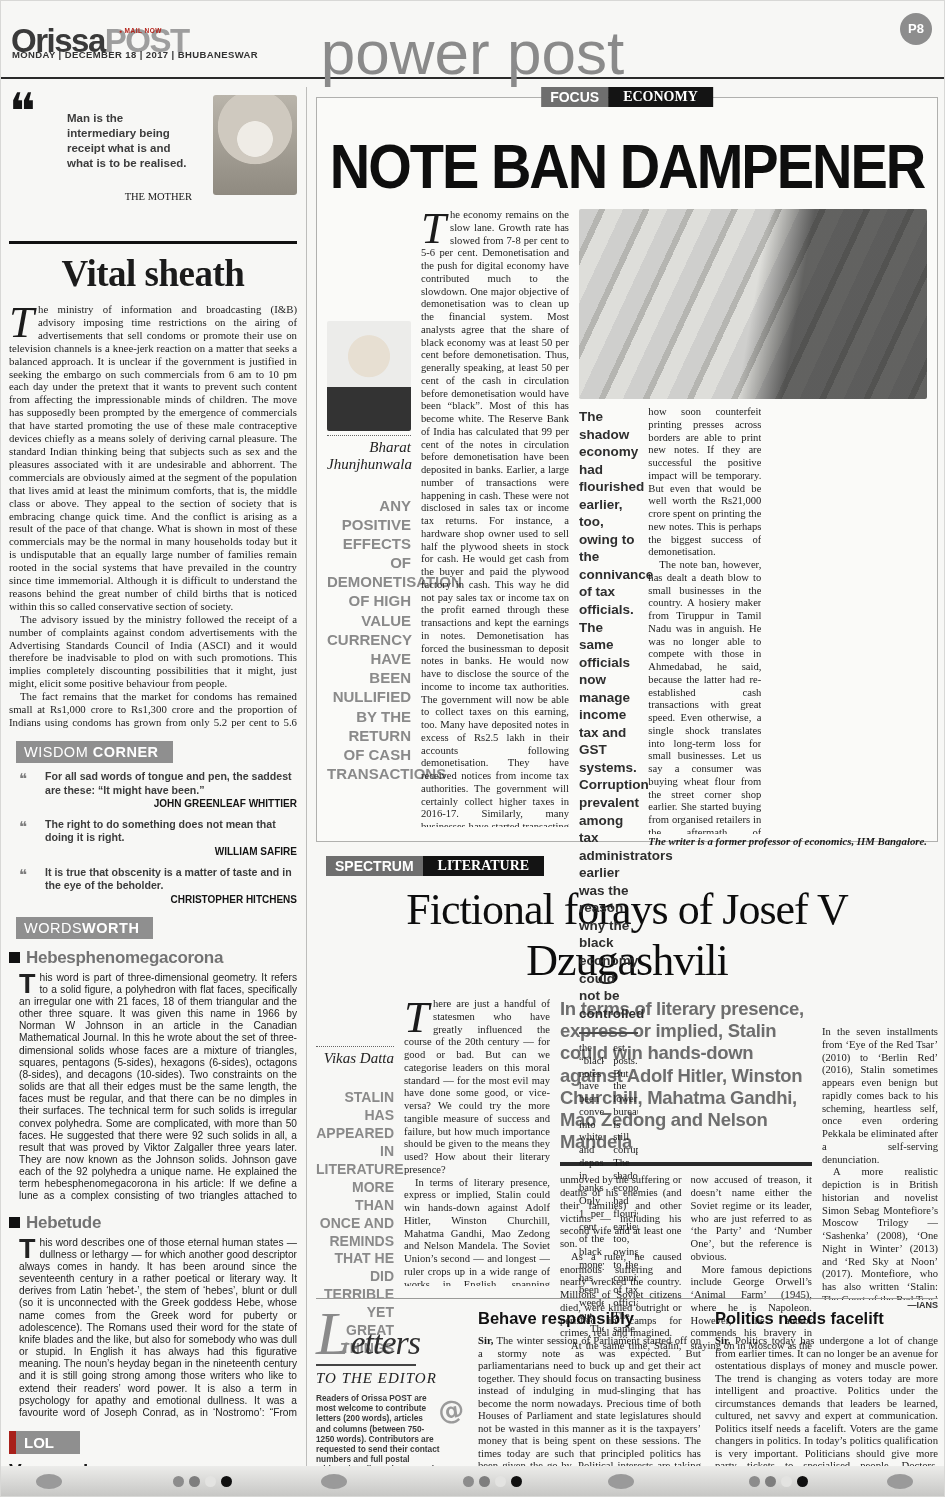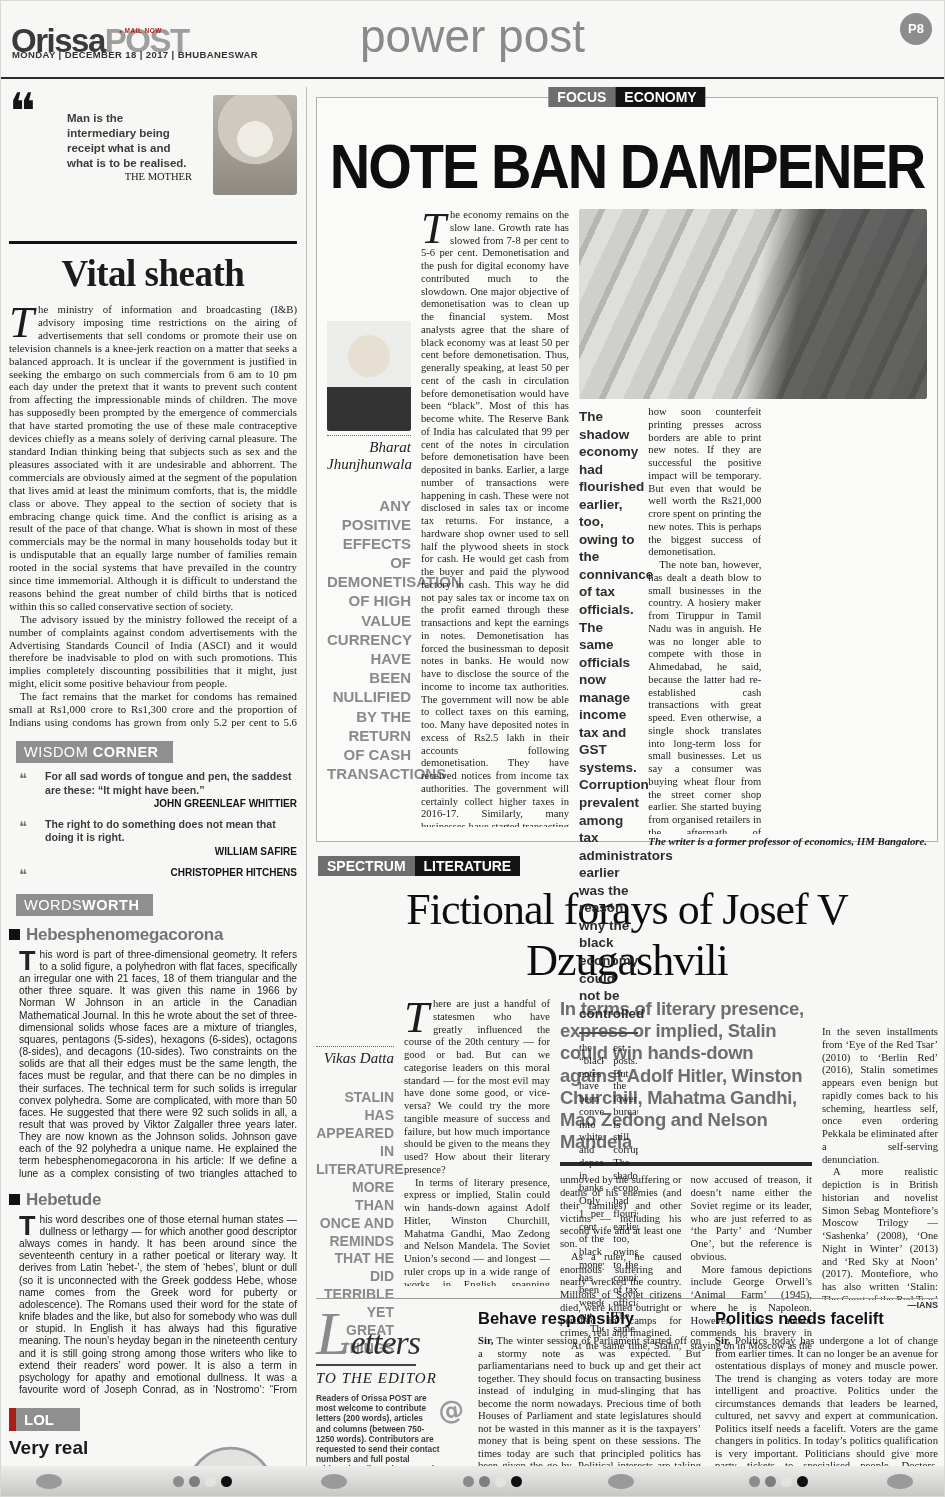--- a/index.html
+++ b/index.html
@@ -6,33 +6,33 @@
   .page{width:945px;height:1497px;position:relative;background:#f7f7f5;overflow:hidden;
         font-family:"Liberation Serif",serif;color:#1b1b1b;box-sizing:border-box;border:1px solid #d8d8d6;}
   
   .masthead{height:76px;position:relative;border-bottom:2px solid #2a2a2a;}
   .logo{position:absolute;left:10px;top:24px;font-family:"Liberation Sans",sans-serif;
         font-weight:bold;font-size:33px;letter-spacing:-1.5px;line-height:32px;}
   .logo .lp1{color:#3a3a3a}.logo .lp2{color:#9e9e9e}
   .logo-tag{position:absolute;left:108px;top:2px;font:bold 6.5px "Liberation Sans",sans-serif;color:#b5241b;letter-spacing:.5px;}
   .logo-tag::before{content:"●";margin-right:2px;font-size:5px;}
   .dateline{position:absolute;left:11px;top:48px;font:bold 9.5px "Liberation Sans",sans-serif;color:#333;letter-spacing:.4px;}
-  .pagetitle{position:absolute;left:50%;top:8px;transform:translateX(-50%);
-             font-family:"Liberation Sans",sans-serif;font-weight:normal;font-size:46px;color:#8a8a8a;letter-spacing:0px;}
+  .pagetitle{position:absolute;left:50%;top:16px;transform:translateX(-50%);
+             font-family:"Liberation Sans",sans-serif;font-weight:normal;font-size:62px;color:#8a8a8a;letter-spacing:0px;}
   .pbadge{position:absolute;right:12px;top:12px;width:32px;height:32px;border-radius:50%;background:#8d8d8d;
           color:#fff;font:bold 13px/32px "Liberation Sans",sans-serif;text-align:center;}
   
   .bodywrap{display:flex;padding:8px 6px 0 8px;}
   .leftcol{width:288px;flex:none;padding-right:9px;border-right:1px solid #bdbdbb;}
   .maincol{flex:1;min-width:0;padding-left:9px;display:flex;flex-direction:column;}
   
   .qbox{display:flex;height:152px;}
   .qmark{font-family:"DejaVu Sans",sans-serif;font-size:50px;color:#141414;line-height:1;flex:none;width:58px;}
   .qtext{width:125px;margin-top:24px;font:bold 11.5px/1.3 "Liberation Sans",sans-serif;color:#3c3c3c;}
-  .qattr{text-align:right;margin-top:0;font-size:10.5px;color:#161616;}
+  .qattr{text-align:right;margin-top:20px;font-size:10.5px;color:#161616;}
   .photo-mother{width:84px;height:100px;margin-left:auto;margin-top:8px;border-radius:3px;
       background:radial-gradient(circle at 50% 44%, #efece6 0 25%, rgba(0,0,0,0) 26%),
                  radial-gradient(circle at 50% 32%, #cfc9bf 0 46%, rgba(0,0,0,0) 47%),
                  linear-gradient(#b9b4aa,#8f8a80);}
   .blackrule{border-bottom:3px solid #111;margin:2px 0 8px;}
   .edit-title{font-size:37px;text-align:center;font-weight:bold;letter-spacing:-.5px;margin:2px 0 8px;}
   .body-col p{margin:0;text-align:justify;}
   .body-col p + p{text-indent:11px;}
   .editorial-body{font-size:10.8px;line-height:12.9px;height:428px;overflow:hidden;}
   .dropcap > p:first-child::first-letter{float:left;font-family:"Liberation Serif",serif;font-style:italic;
@@ -56,21 +56,21 @@
   .ww-body-1{height:232px;} .ww-body-2{height:182px;}
   .lol-bannerrow{margin-top:12px;height:23px;display:flex;}
   .lol-banner{background:#8f8f8f;color:#fff;font:bold 15px/23px "Liberation Sans",sans-serif;padding:0 26px 0 8px;}
   .lol-title{font:bold 19px "Liberation Sans",sans-serif;margin:6px 0 6px;}
   .lol-body{font-family:"Liberation Sans",sans-serif;font-size:10.6px;line-height:12.6px;height:112px;overflow:hidden;}
   .lol-smiley{float:right;width:118px;height:112px;margin:-28px 0 2px 6px;}
   
   .eco-box{position:relative;border:1px solid #b0b0ae;margin-top:10px;height:745px;padding:0 10px;box-sizing:border-box;background:#fafaf8;}
   .tags{position:absolute;top:-11px;left:50%;transform:translateX(-50%);display:flex;font-family:"Liberation Sans",sans-serif;font-weight:bold;font-size:14px;white-space:nowrap;}
   .tag1{background:#6e6e6e;color:#fff;padding:2px 9px;}
-  .tag2{background:#141414;color:#fff;padding:2px 9px;}
+  .tag2{background:#141414;color:#fff;padding:2px 15px;font-family:Liberation Serif, serif;}
   .eco-headline{text-align:center;margin:36px 0 10px;}
   .eco-headline span{display:inline-block;font-family:"Liberation Sans",sans-serif;font-weight:bold;font-size:56px;
        letter-spacing:-2px;transform:scaleY(1.12);color:#0e0e0e;}
   .eco-content{display:flex;gap:10px;}
   .eco-rail{width:84px;flex:none;padding-top:112px;}
   .photo-bharat{width:84px;height:110px;border-radius:2px;
       background:radial-gradient(circle at 50% 32%, #e7dfd2 0 24%, rgba(0,0,0,0) 25%),
                  linear-gradient(180deg,#ececea 0 60%,#333 60%);}
   .rail-dots{border-bottom:1px dotted #666;margin:4px 0 3px;}
   .rail-name{font-style:italic;font-size:15px;text-align:right;line-height:1.15;color:#222;}
@@ -84,21 +84,21 @@
   .eco-bottom{display:flex;gap:10px;flex:1;min-height:0;}
   .eco-mid{flex:1;min-width:0;display:flex;flex-direction:column;}
   .eco-caption{font:bold 13.5px/1.3 "Liberation Sans",sans-serif;color:#2e2e2e;
                padding:2px 0 10px;border-bottom:2px solid #4a4a4a;margin-bottom:8px;}
   .eco-midcols{display:flex;gap:9px;flex:1;min-height:0;}
   .eco-midcols .news-col{flex:1;height:296px;}
   .eco-col4{width:113px;flex:none;height:428px;}
   .signoff{font-style:italic;font-weight:bold;text-align:right;margin-top:1px;font-size:10.8px;line-height:12.7px;}
   
   .lit-box{margin-top:14px;}
-  .lit-tags{display:flex;font-family:"Liberation Sans",sans-serif;font-weight:bold;font-size:14px;width:max-content;margin-left:2px;}
+  .lit-tags{display:flex;font-family:"Liberation Sans",sans-serif;font-weight:bold;font-size:14px;width:max-content;margin-left:10px;}
   .lit-headline{font-size:44px;text-align:center;letter-spacing:-1px;margin:8px 0 12px;font-weight:normal;color:#0d0d0d;}
   .lit-content{display:flex;gap:10px;height:288px;}
   .lit-rail{width:78px;flex:none;padding-top:44px;}
   .lit-col1{width:146px;flex:none;height:288px;}
   .lit-mid{flex:1;min-width:0;display:flex;flex-direction:column;}
   .lit-pull{font:bold 18.5px/1.2 "Liberation Sans",sans-serif;color:#6e6e6e;letter-spacing:-.3px;
             padding-bottom:9px;border-bottom:4px solid #2a2a2a;margin-bottom:8px;}
   .lit-midcols{display:flex;gap:9px;flex:1;min-height:0;}
   .lit-midcols .news-col{flex:1;height:180px;}
   .lit-col4{width:116px;flex:none;height:288px;margin-top:28px;}
@@ -176,20 +176,21 @@
         <div class="wq">
           <div class="wq-mark">❝</div>
           <div class="wq-body">
             <span>The right to do something does not mean that doing it is right.</span>
             <div class="wq-author">WILLIAM SAFIRE</div>
           </div>
         </div>
         <div class="wq">
           <div class="wq-mark">❝</div>
           <div class="wq-body">
+            <span>It is true that obscenity is a matter of taste and in the eye of the beholder.</span>
             <div class="wq-author">CHRISTOPHER HITCHENS</div>
           </div>
         </div>
       </div>
 
       <div class="bannerrow">
         <div class="accent"></div>
         <div class="banner"><span>WORDS</span><b>WORTH</b></div>
       </div>
 

